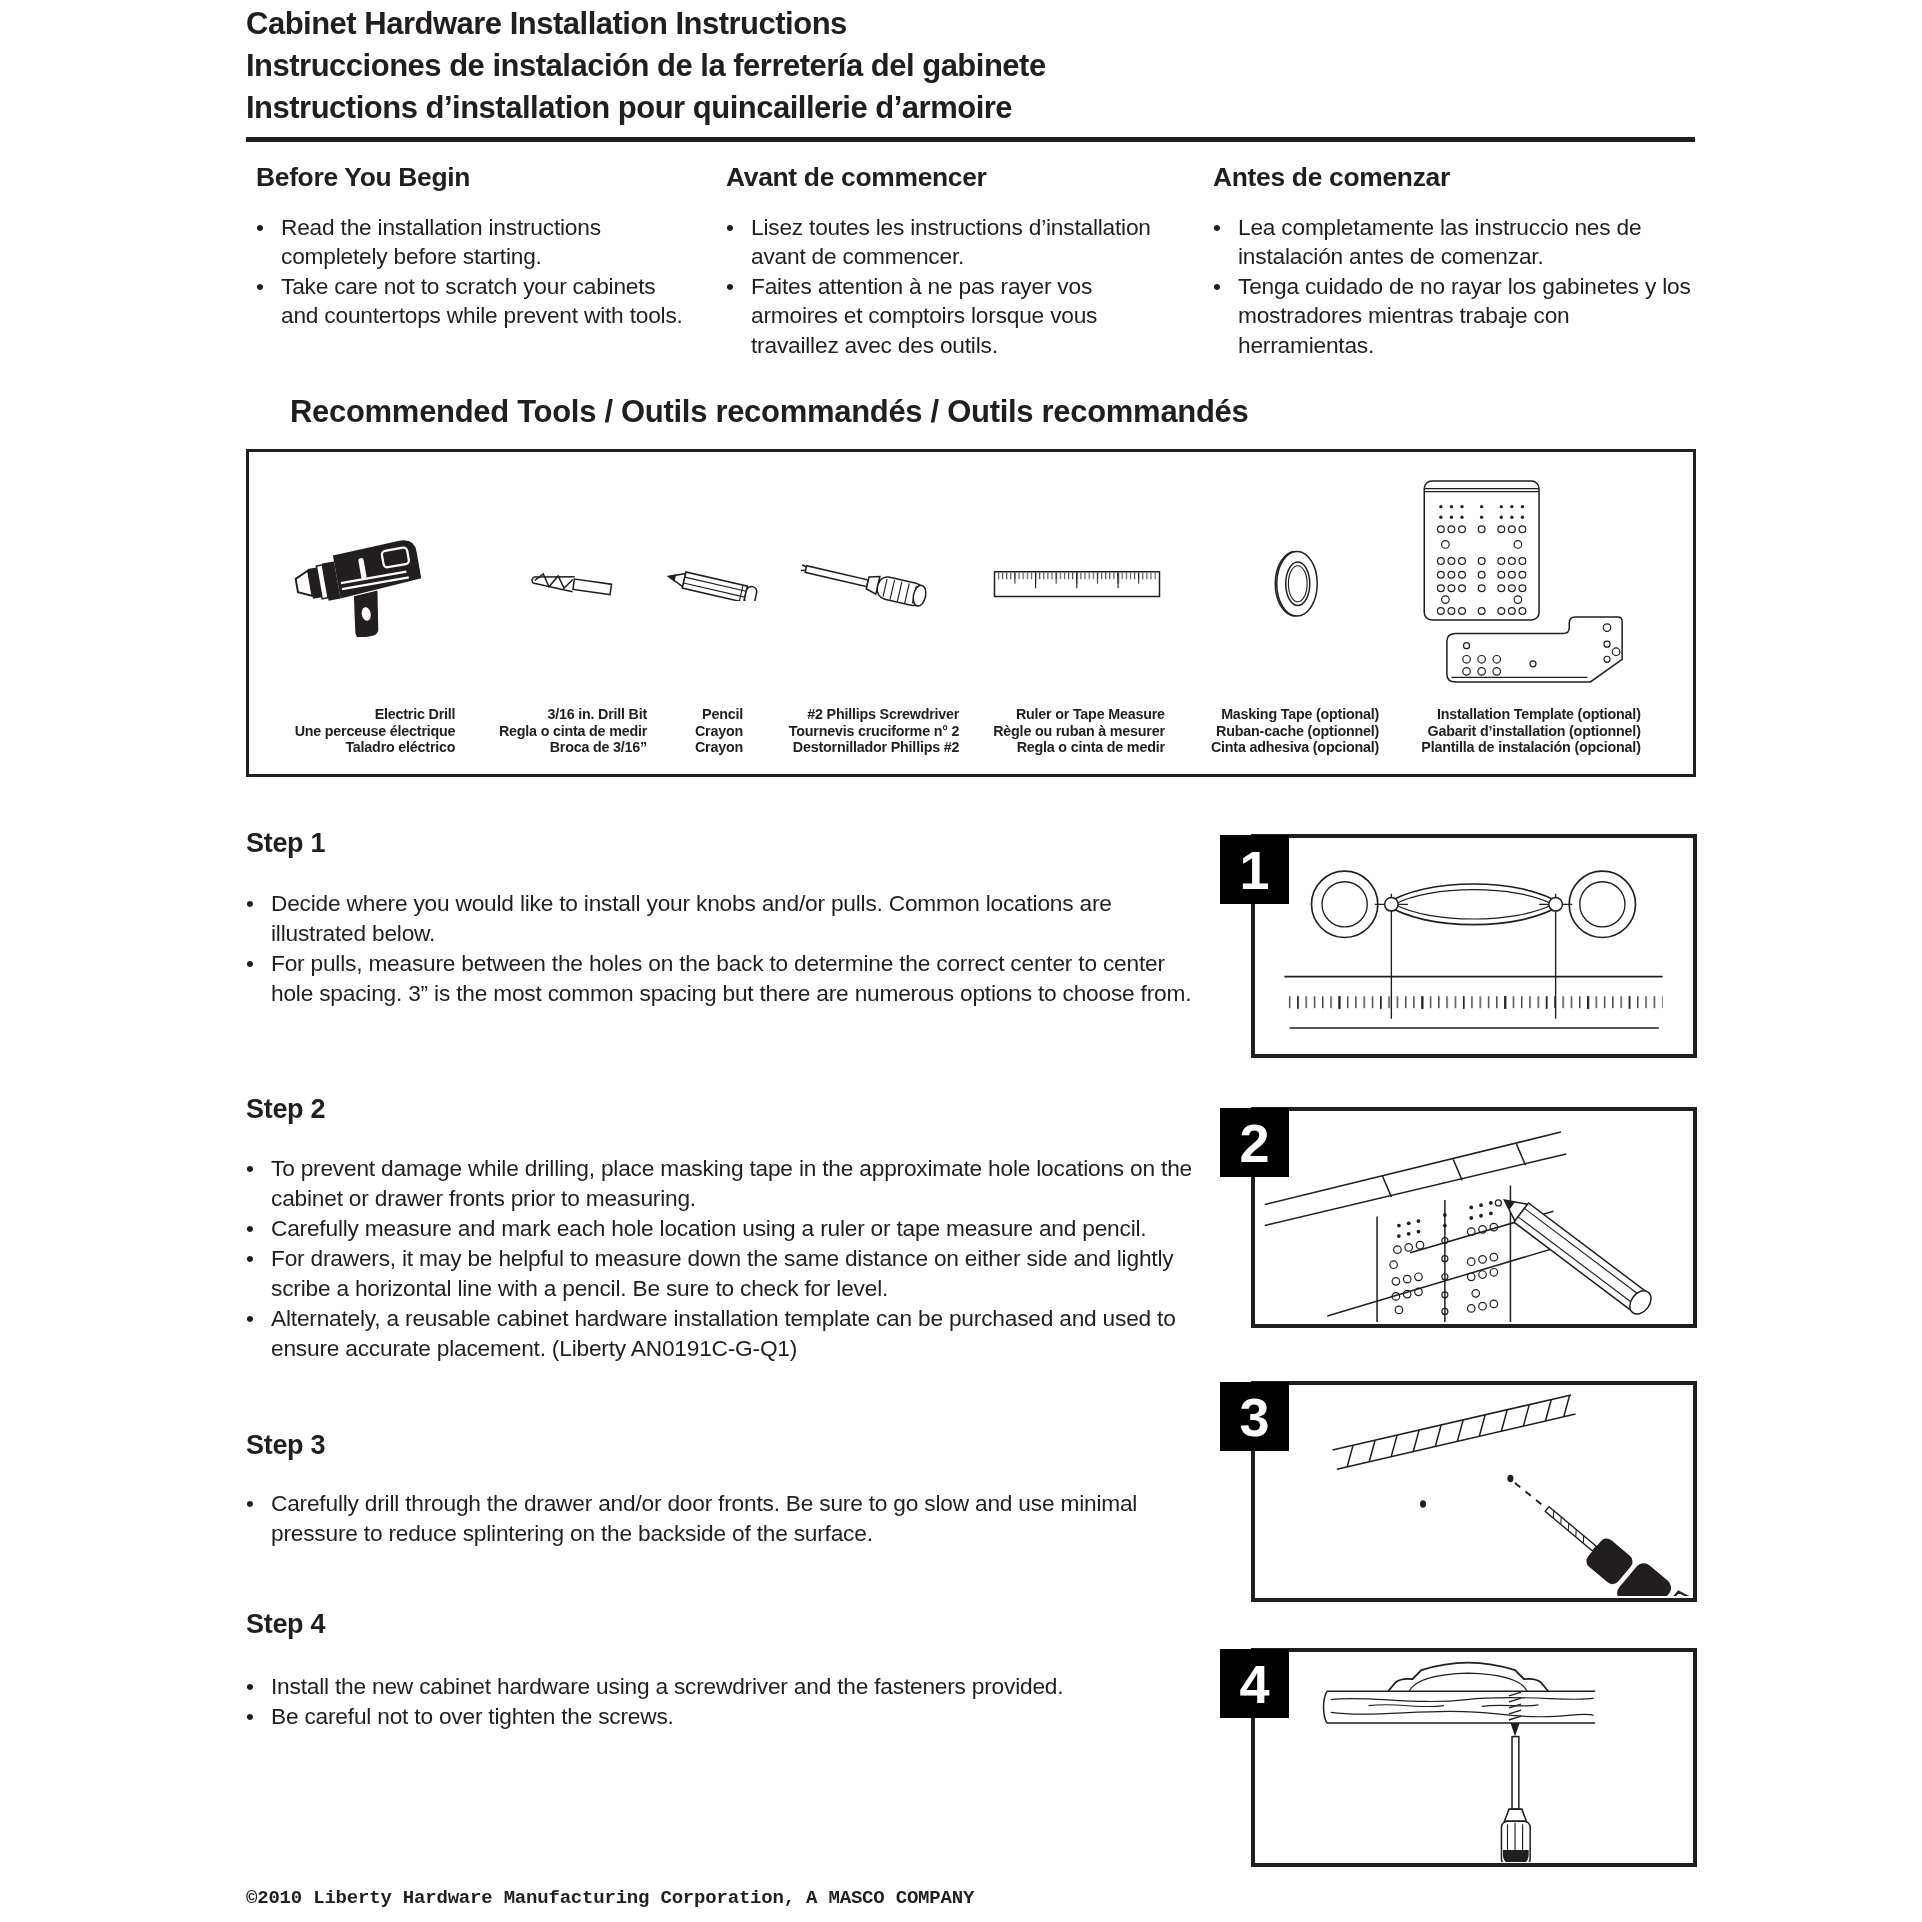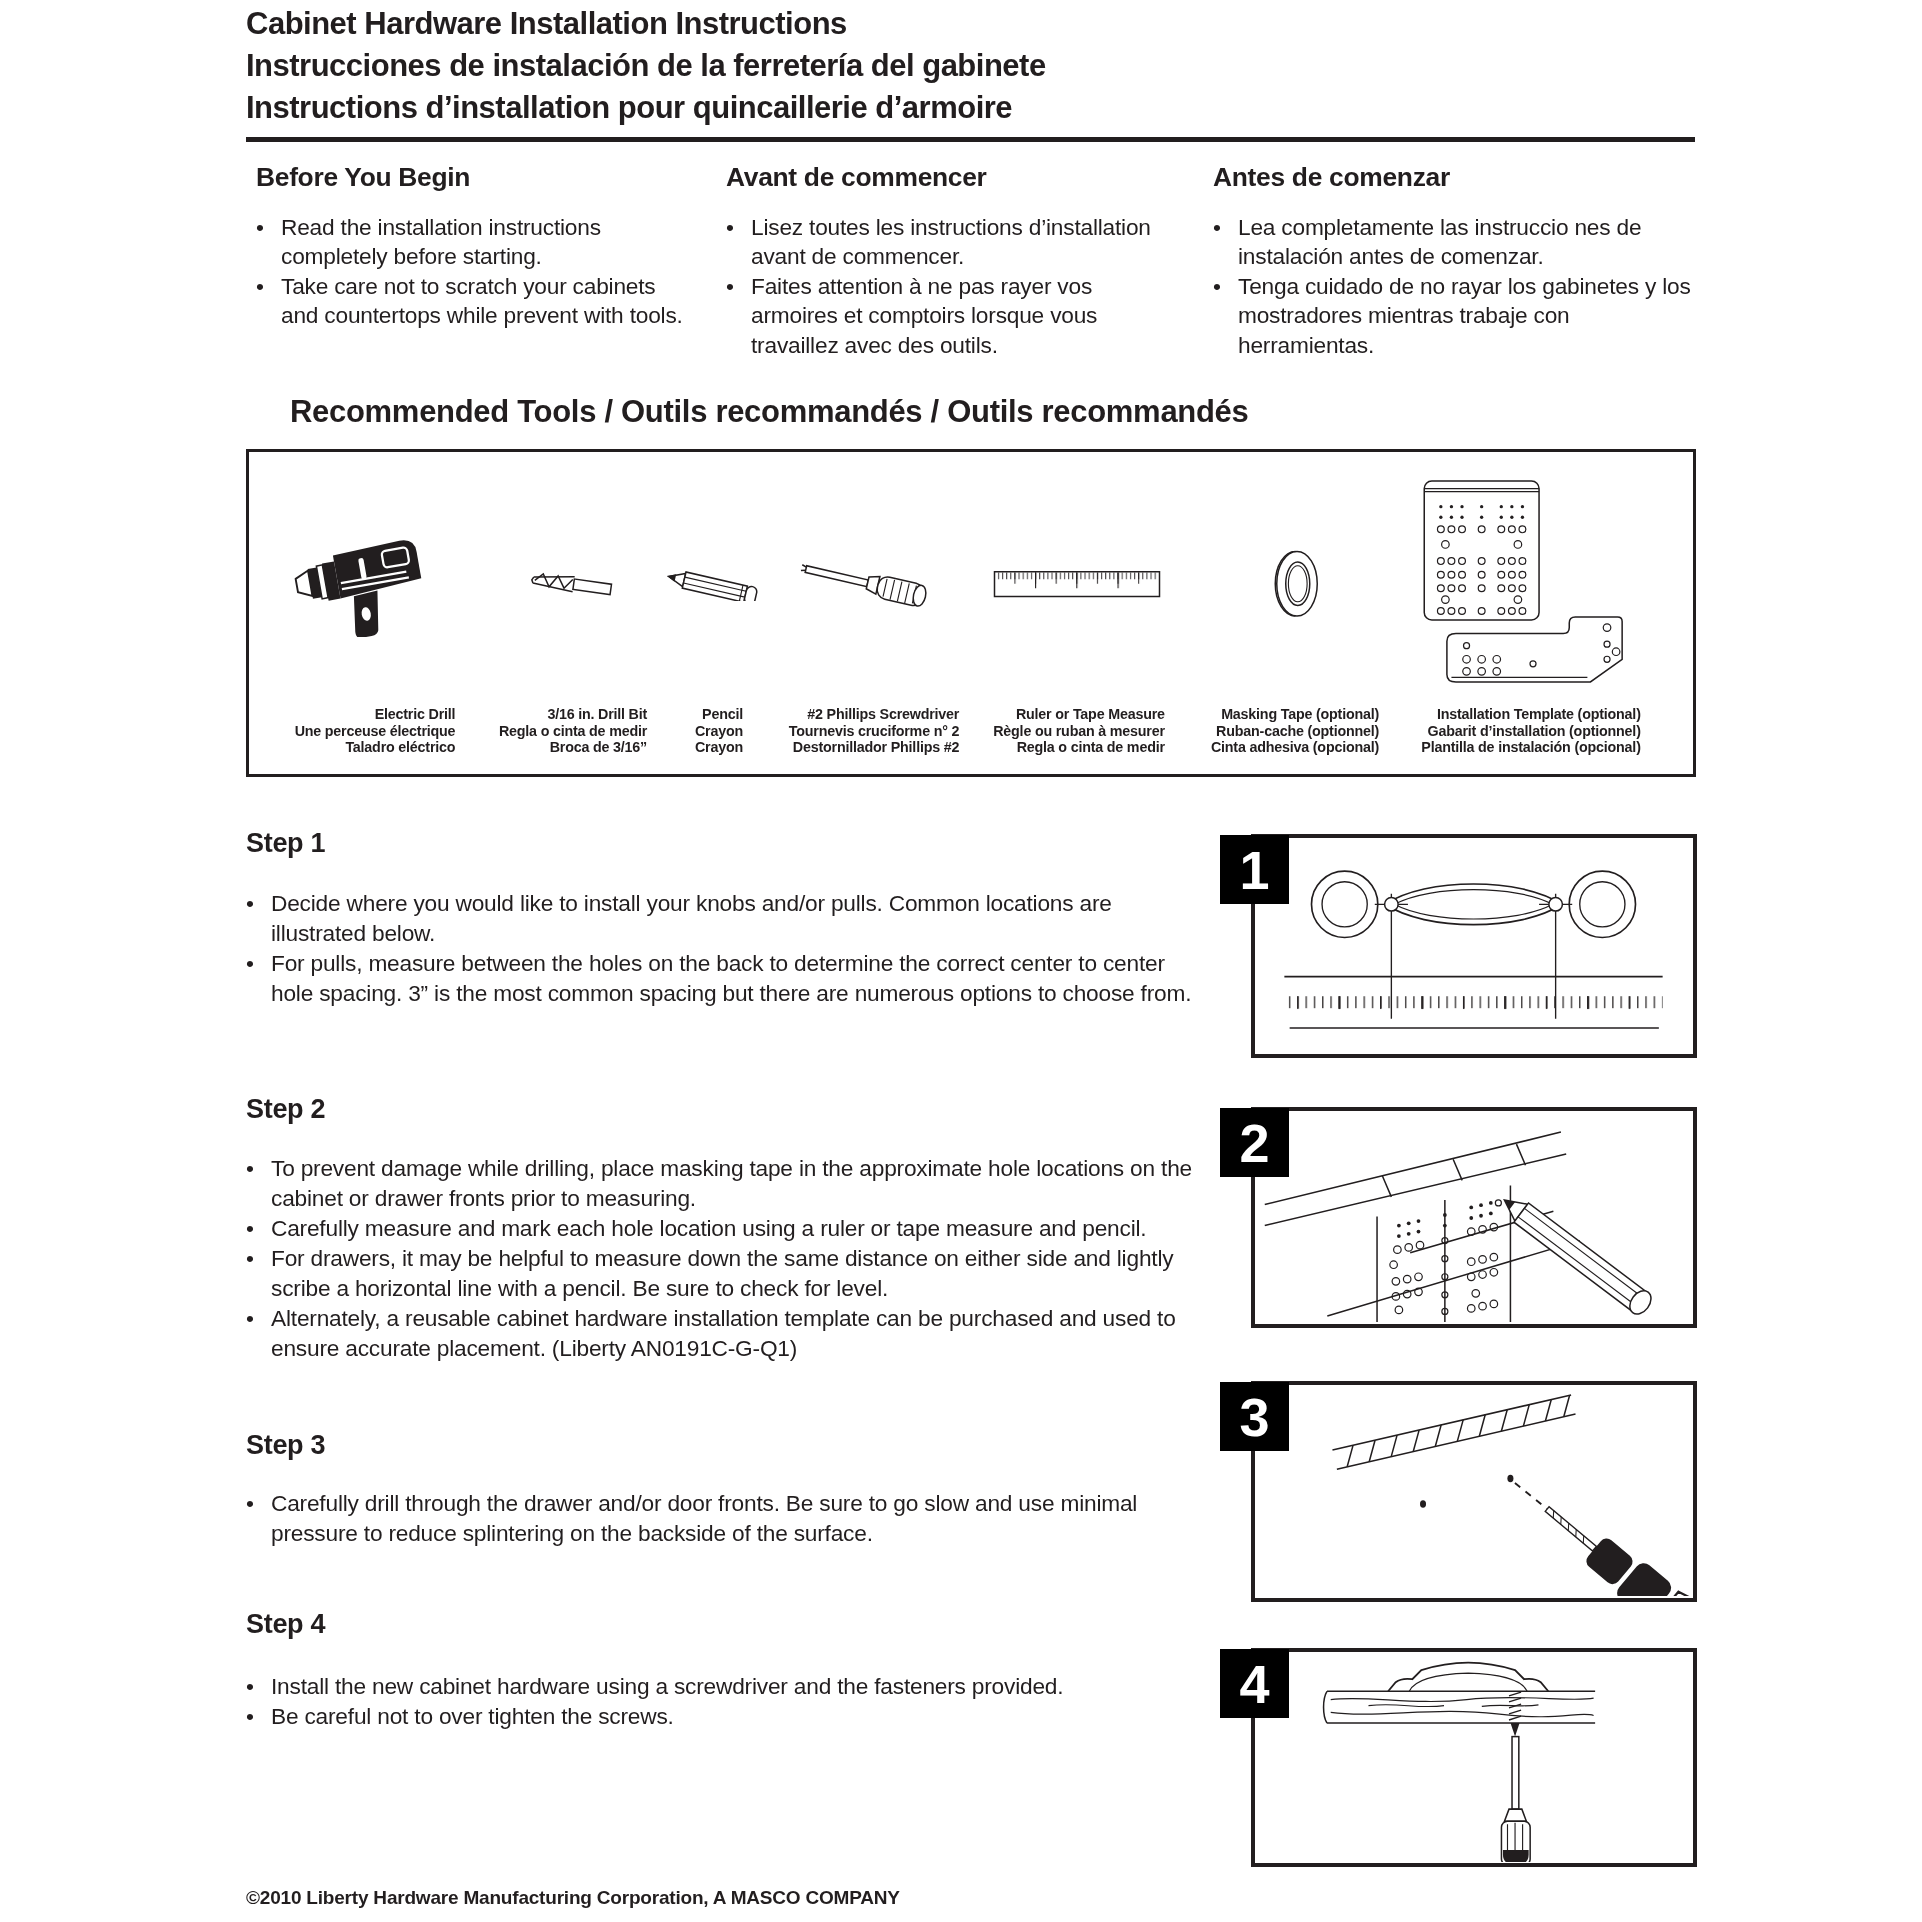--- a/index.html
+++ b/index.html
@@ -26,21 +26,21 @@
           font-size:14.3px;font-weight:bold;line-height:16.6px;white-space:nowrap;letter-spacing:-0.2px;}
   
   .steph{left:246px;font-size:27px;font-weight:bold;letter-spacing:-0.3px;}
   .stepb{left:246px;width:959px;}
   .stepb .b{line-height:30px;}
   .sbox{left:1251px;width:446px;border:4.5px solid #221e1f;box-sizing:border-box;background:#fff;}
   .numsq{position:absolute;left:-35px;top:-3px;width:69px;height:69px;background:#000;color:#fff;
          font-size:54px;font-weight:bold;display:flex;align-items:center;justify-content:center;z-index:3;}
   .boxart{position:absolute;left:0;top:0;}
   
-  .footer{left:246px;top:1887px;font-size:19px;font-weight:bold;letter-spacing:-0.2px;}
+  .footer{left:246px;top:1887px;font-size:19px;font-weight:bold;letter-spacing:-0.2px;font-family:Liberation Mono, monospace;}
 </style>
 </head>
 <body>
 
 <div class="abs title">
   <div>Cabinet Hardware Installation Instructions</div>
   <div>Instrucciones de instalación de la ferretería del gabinete</div>
   <div>Instructions d’installation pour quincaillerie d’armoire</div>
 </div>
 <div class="abs rule"></div>

